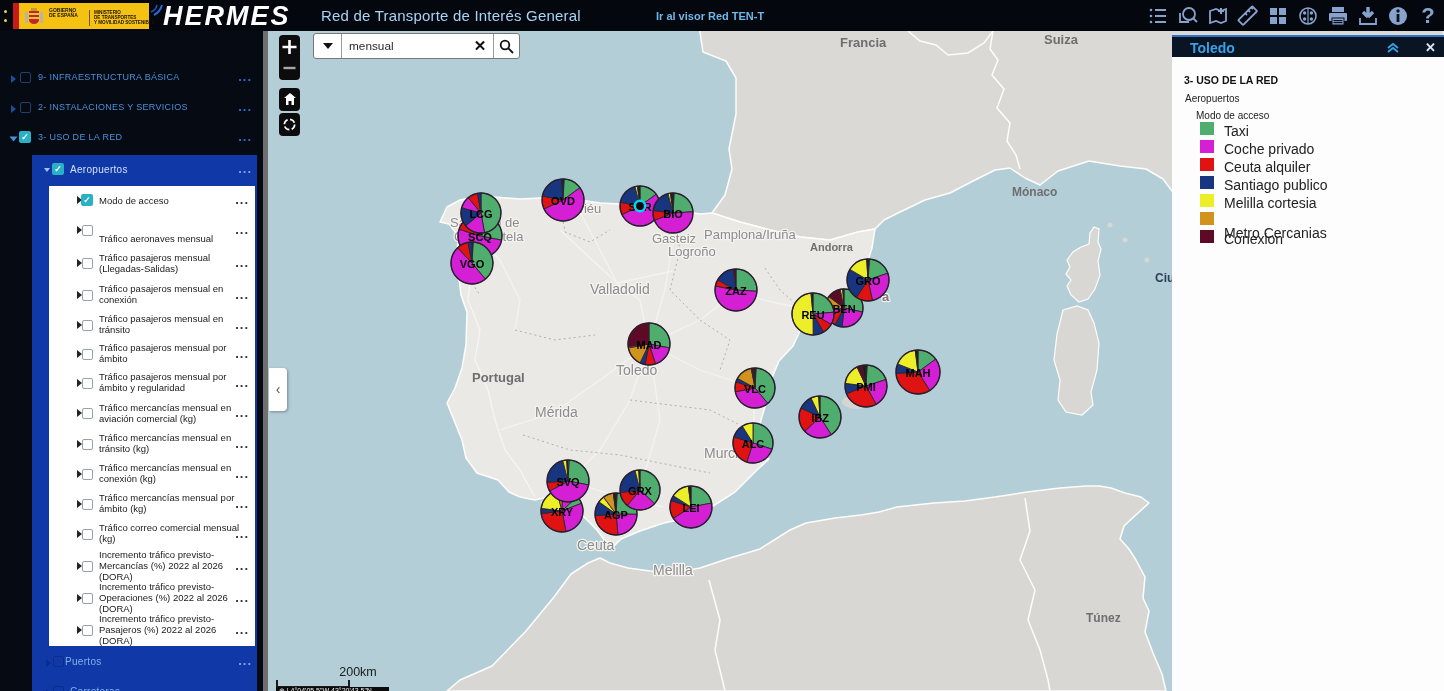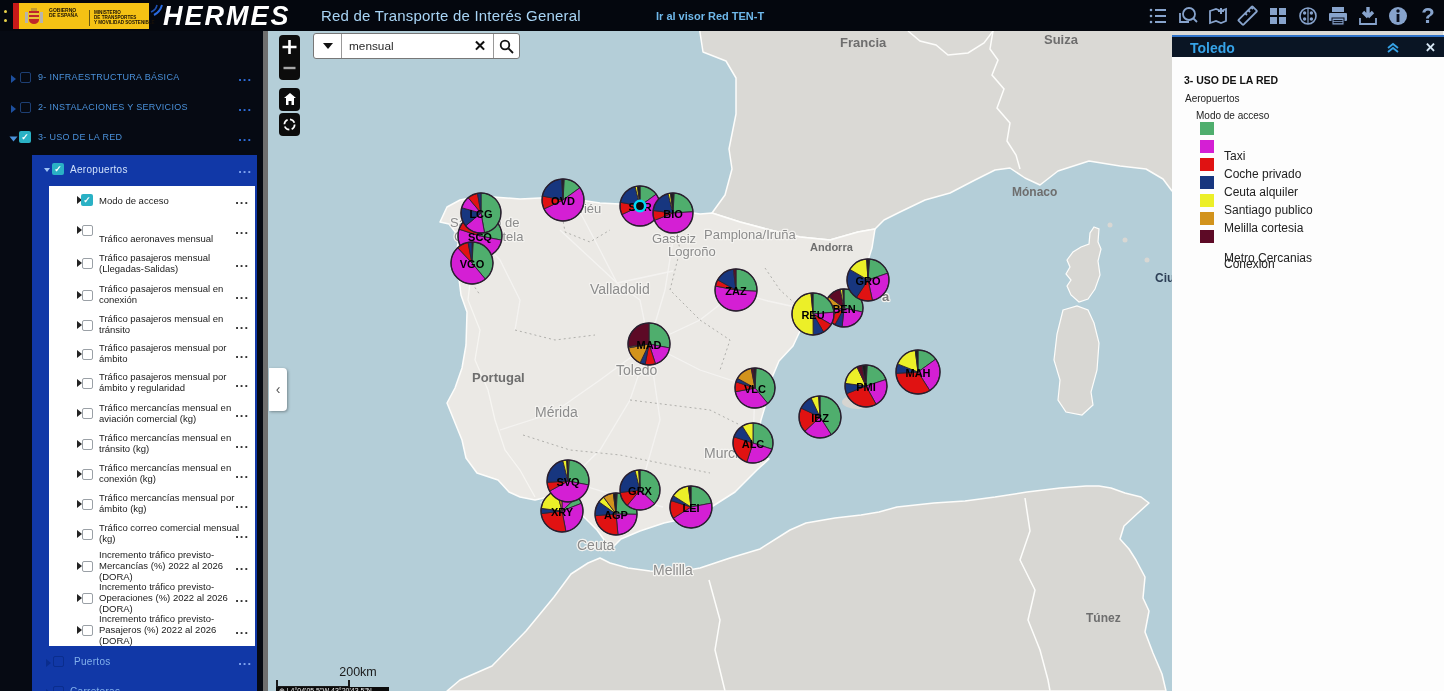--- a/index.html
+++ b/index.html
@@ -59,21 +59,21 @@
   
   #legend { position:absolute; left:1172px; top:35px; width:272px; height:656px; z-index:45; }
   #legendhdr { position:absolute; left:0; top:0; width:272px; height:22px; background:#0a1524; border-top:2px solid #2f73c9; }
   #legendhdr .t { position:absolute; left:18px; top:3px; font-size:14px; font-weight:bold; color:#36a3e8; }
   #legendhdr .x { position:absolute; right:8px; top:3px; color:#d8e8f5; font-size:13px; font-weight:bold; }
   #legendbody { position:absolute; left:0; top:22px; width:272px; height:634px; background:#fdfdfd; }
   #lgtitle { position:absolute; left:12px; top:17px; font-size:10.5px; font-weight:bold; color:#111; }
   #lgsub { position:absolute; left:13px; top:36px; font-size:10px; color:#222; }
   #lgmode { position:absolute; left:24px; top:53px; font-size:10px; color:#222; }
   .sw { position:absolute; left:28px; width:14px; height:13px; }
-  .swl { position:absolute; left:52px; font-size:12px; color:#222;margin-top:26px; }
+  .swl { position:absolute; left:52px; font-size:14px; color:#222; }
 </style>
 </head>
 <body>
 <div id="app">
 
   <div id="topbar">
     <div class="ydot" style="top:10px"></div>
       <div class="ydot" style="top:19px"></div>
     <div id="govlogo">
       <div id="govred"></div>
@@ -265,21 +265,21 @@
         <div class="wrow" style="height:32px">
             <div class="arr" style="top:12px"></div>
             <div class="cb" style="top:11px"></div>
             <div class="wl" style="top:0px">Incremento tráfico previsto-<br>Pasajeros (%) 2022 al 2026<br>(DORA)</div>
             <div class="dots" style="top:8px">...</div>
           </div>
       </div>
       <div class="trow brow" style="top:500px;width:225px">
           <div class="arr" style="left:14px;top:4px"></div>
           <div class="cb" style="left:21px;top:1px"></div>
-          <div class="lbl1" style="left:42px;top:1px">Puertos</div>
+          <div class="lbl1" style="left:33px;top:1px">Puertos</div>
           <div class="dots" style="top:-2px;right:5px">...</div>
         </div>
       <div class="trow brow" style="top:530px;width:225px">
           <div class="arr" style="left:14px;top:4px"></div>
           <div class="cb" style="left:21px;top:1px"></div>
           <div class="lbl1" style="left:38px;top:1px">Carreteras</div>
           <div class="dots" style="top:-2px;right:5px">...</div>
         </div>
     </div>
   </div>

